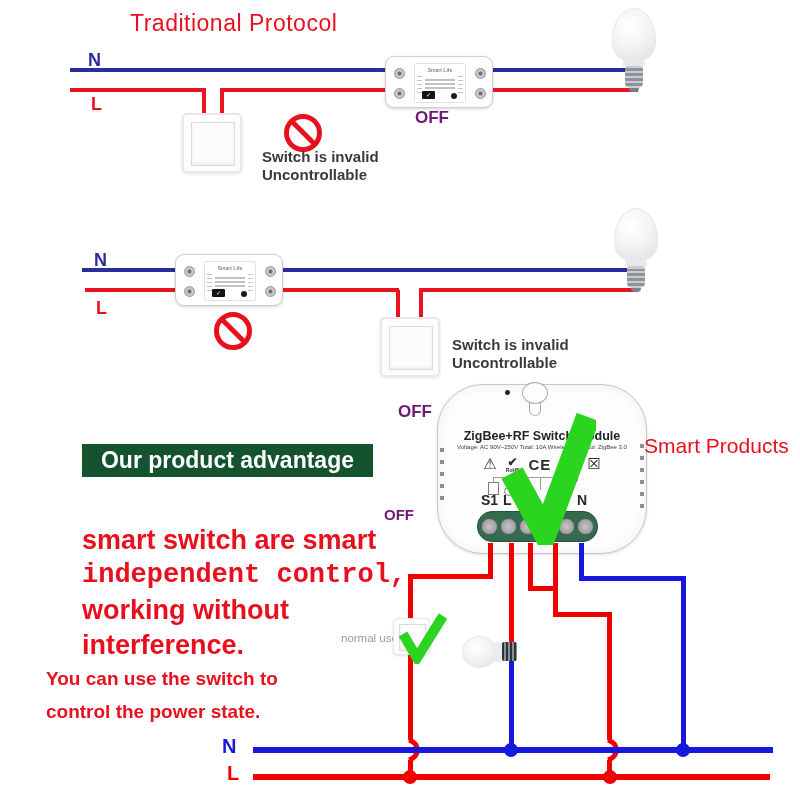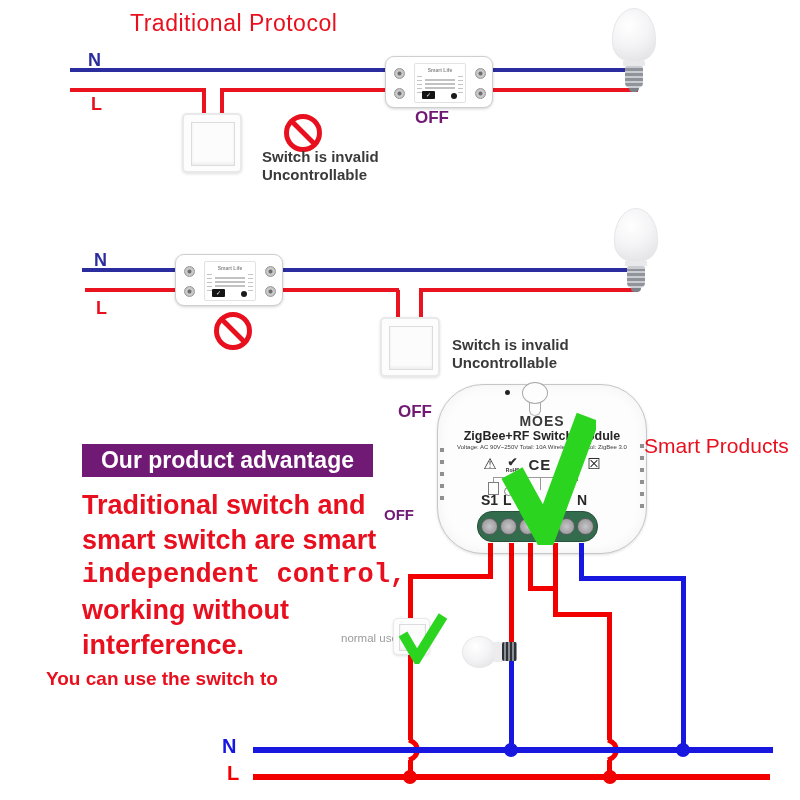--- a/index.html
+++ b/index.html
@@ -74,21 +74,21 @@
   .schem{position:absolute;background:#9a9a9a;}
   .schem-sq{position:absolute;left:488px;top:482px;width:11px;height:13px;border:1.2px solid #7d7d7d;box-sizing:border-box;}
   .schem-ci{position:absolute;left:504px;top:487px;width:9px;height:9px;border:1.2px solid #7d7d7d;border-radius:50%;box-sizing:border-box;}
   .schem-n{position:absolute;left:572px;top:473px;font-size:9px;color:#4d4d4d;}
   .tlabel{position:absolute;top:492px;font-size:14px;font-weight:700;color:#272727;}
   .tblock{position:absolute;left:477px;top:511px;width:121px;height:31px;background:#336b4d;
       border:1px solid #27523b;border-radius:15px;box-sizing:border-box;}
   .tscrew{position:absolute;top:518px;width:17px;height:17px;border-radius:50%;border:1px solid #5d5d60;
       background:radial-gradient(circle,#c6c6c8 0%,#a7a7aa 55%,#8e8e91 100%);box-sizing:border-box;}
   
-  .advbox{position:absolute;left:82px;top:444px;width:291px;height:33px;background:#701a75;
+  .advbox{position:absolute;left:82px;top:444px;width:291px;height:33px;background:#14532d;
       display:flex;align-items:center;justify-content:center;color:#fff;font-size:23px;font-weight:700;}
   .advline{position:absolute;left:82px;width:330px;color:#e8101e;font-size:27px;font-weight:700;}
   .advsub{position:absolute;left:46px;width:330px;color:#e8101e;font-size:19px;font-weight:700;}
   .normaluse{position:absolute;left:341px;top:632px;font-size:11.5px;color:#9b9b9b;}
   .mainlbl{font-size:20px;font-weight:700;}
 </style>
 </head>
 <body>
 
 <div id="canvas">
@@ -179,26 +179,26 @@
   <div class="abs off" style="left:398px;top:402px;">OFF</div>
 
   <div class="abs" style="left:614px;top:208px;width:44px;height:88px;">
     <div class="bulb-glass" style="left:0;top:0;width:44px;height:54px;border-radius:50% 50% 44% 44% / 58% 58% 36% 36%;"></div>
     <div class="abs" style="left:11px;top:53px;width:22px;height:5px;background:#e9e9ec;"></div>
     <div class="bulb-base-v" style="left:13px;top:58px;width:18px;height:22px;"></div>
     <div class="bulb-tip-v" style="left:17px;top:80px;width:10px;height:4px;"></div>
   </div>
 
   <div class="advbox">Our product advantage</div>
-  <div class="advline" style="top:490px;">Traditional switch and</div>
   <div class="advline" style="top:525px;">smart switch are smart</div>
   <div class="advline" style="top:560px;font-family:Liberation Mono, monospace;">independent control,</div>
   <div class="advline" style="top:595px;">working without</div>
   <div class="advline" style="top:630px;">interference.</div>
   <div class="advsub" style="top:668px;">You can use the switch to</div>
+  <div class="advsub" style="top:701px;">control the power state.</div>
 
   <div class="w wr" style="left:488px;top:552px;width:5px;height:26px;"></div>
   <div class="w wr" style="left:408px;top:574px;width:85px;height:5px;"></div>
   <div class="w wr" style="left:408px;top:574px;width:5px;height:166px;"></div>
   <svg class="abs" style="left:403px;top:738px;" width="20" height="24">
     <path d="M6,2 C17,6 17,18 6,22" stroke="#f20000" stroke-width="5" fill="none"></path>
   </svg>
   <div class="w wr" style="left:408px;top:760px;width:5px;height:18px;"></div>
 
   <div class="w wr" style="left:509px;top:552px;width:5px;height:98px;"></div>
@@ -228,21 +228,20 @@
   <div class="dot b" style="left:504px;top:743px;"></div>
   <div class="dot b" style="left:676px;top:743px;"></div>
 
   <div class="puck"></div>
   <div class="ridge" style="left:440px;top:448px;height:56px;"></div>
   <div class="ridge" style="left:640px;top:444px;height:64px;"></div>
   <div class="abs" style="left:505px;top:390px;width:5px;height:5px;border-radius:50%;background:#222;"></div>
   <div class="keyhole-s"></div>
   <div class="keyhole-c"></div>
 
-  <div class="mod-brand">MOES</div>
   <div class="mod-title">ZigBee+RF Switch Module</div>
   <div class="mod-specs">Voltage: AC 90V~250V  Total: 10A  Wireless Protocol: ZigBee 3.0</div>
 
   <div class="certrow">
     <span class="cert-warn">⚠</span>
     <span class="cert-rohs">
       <span class="chk">✔</span>
       <span class="txt">RoHS</span>
     </span>
     <span class="cert-ce">CE</span>

